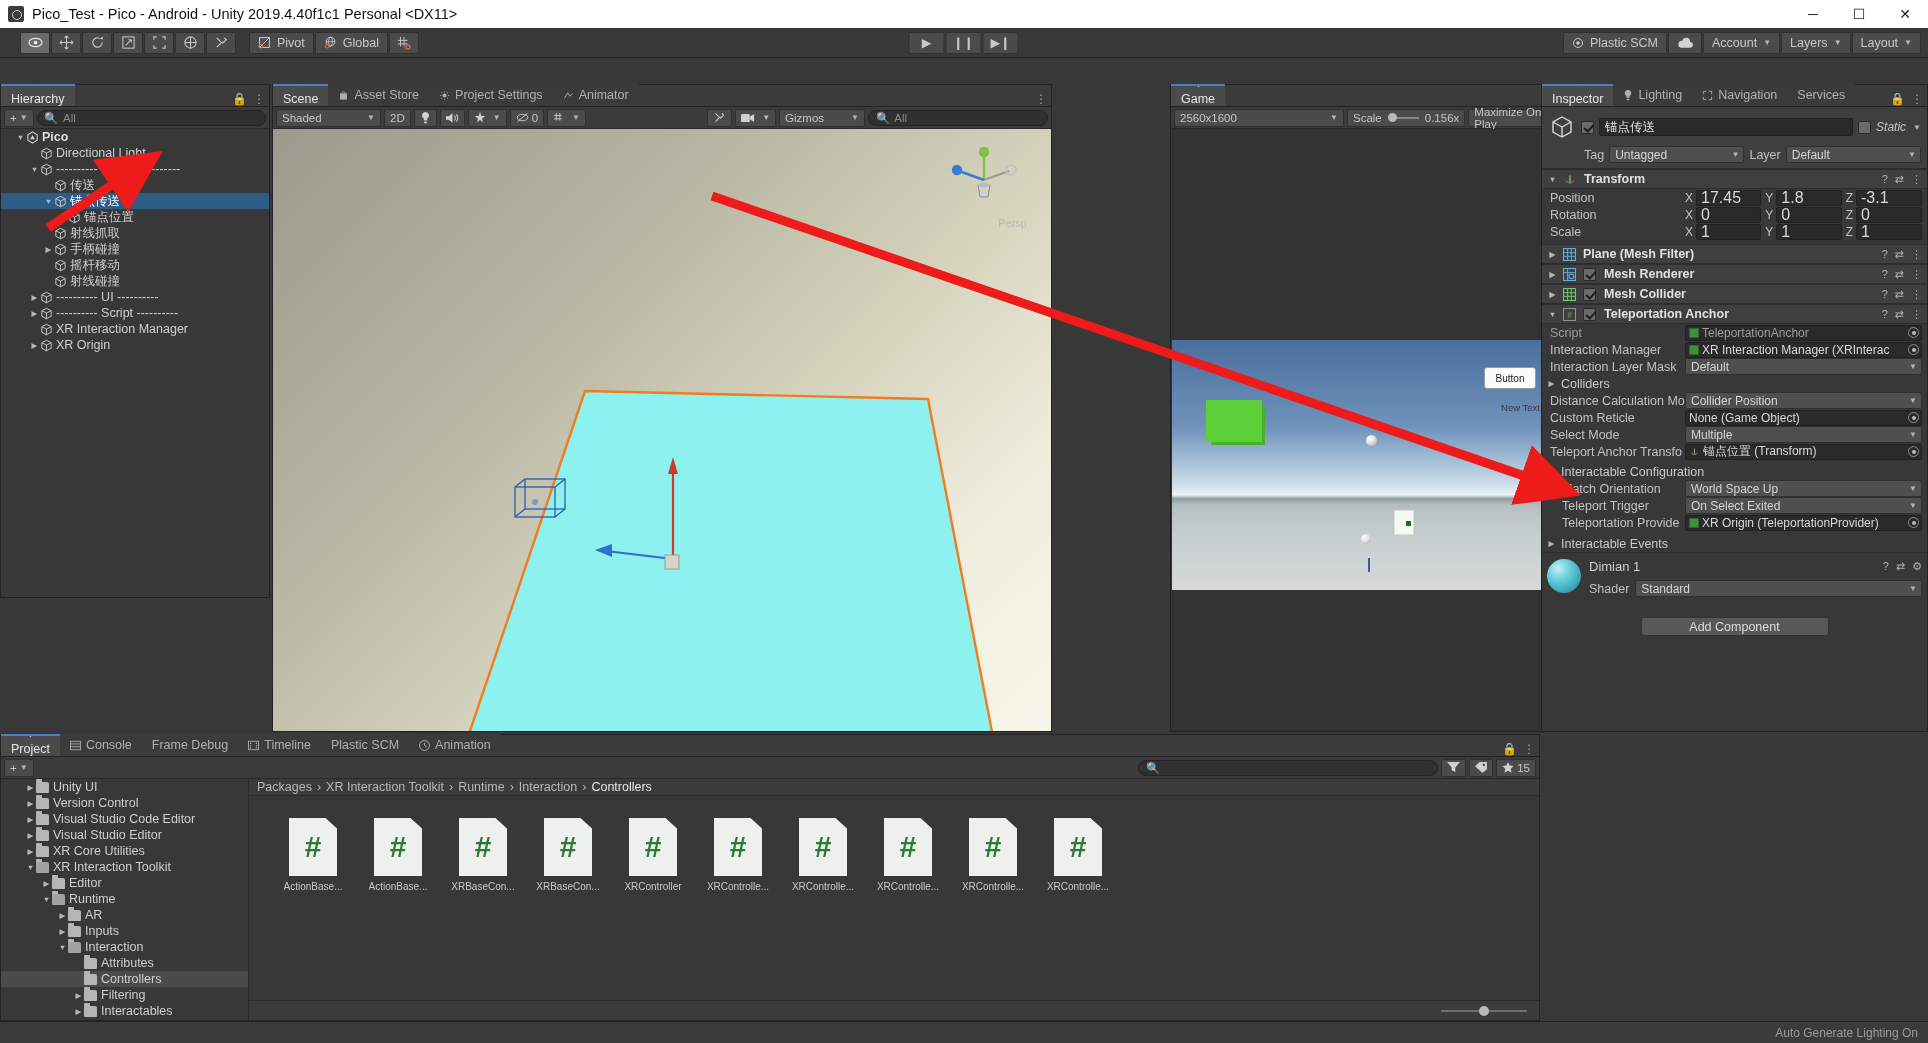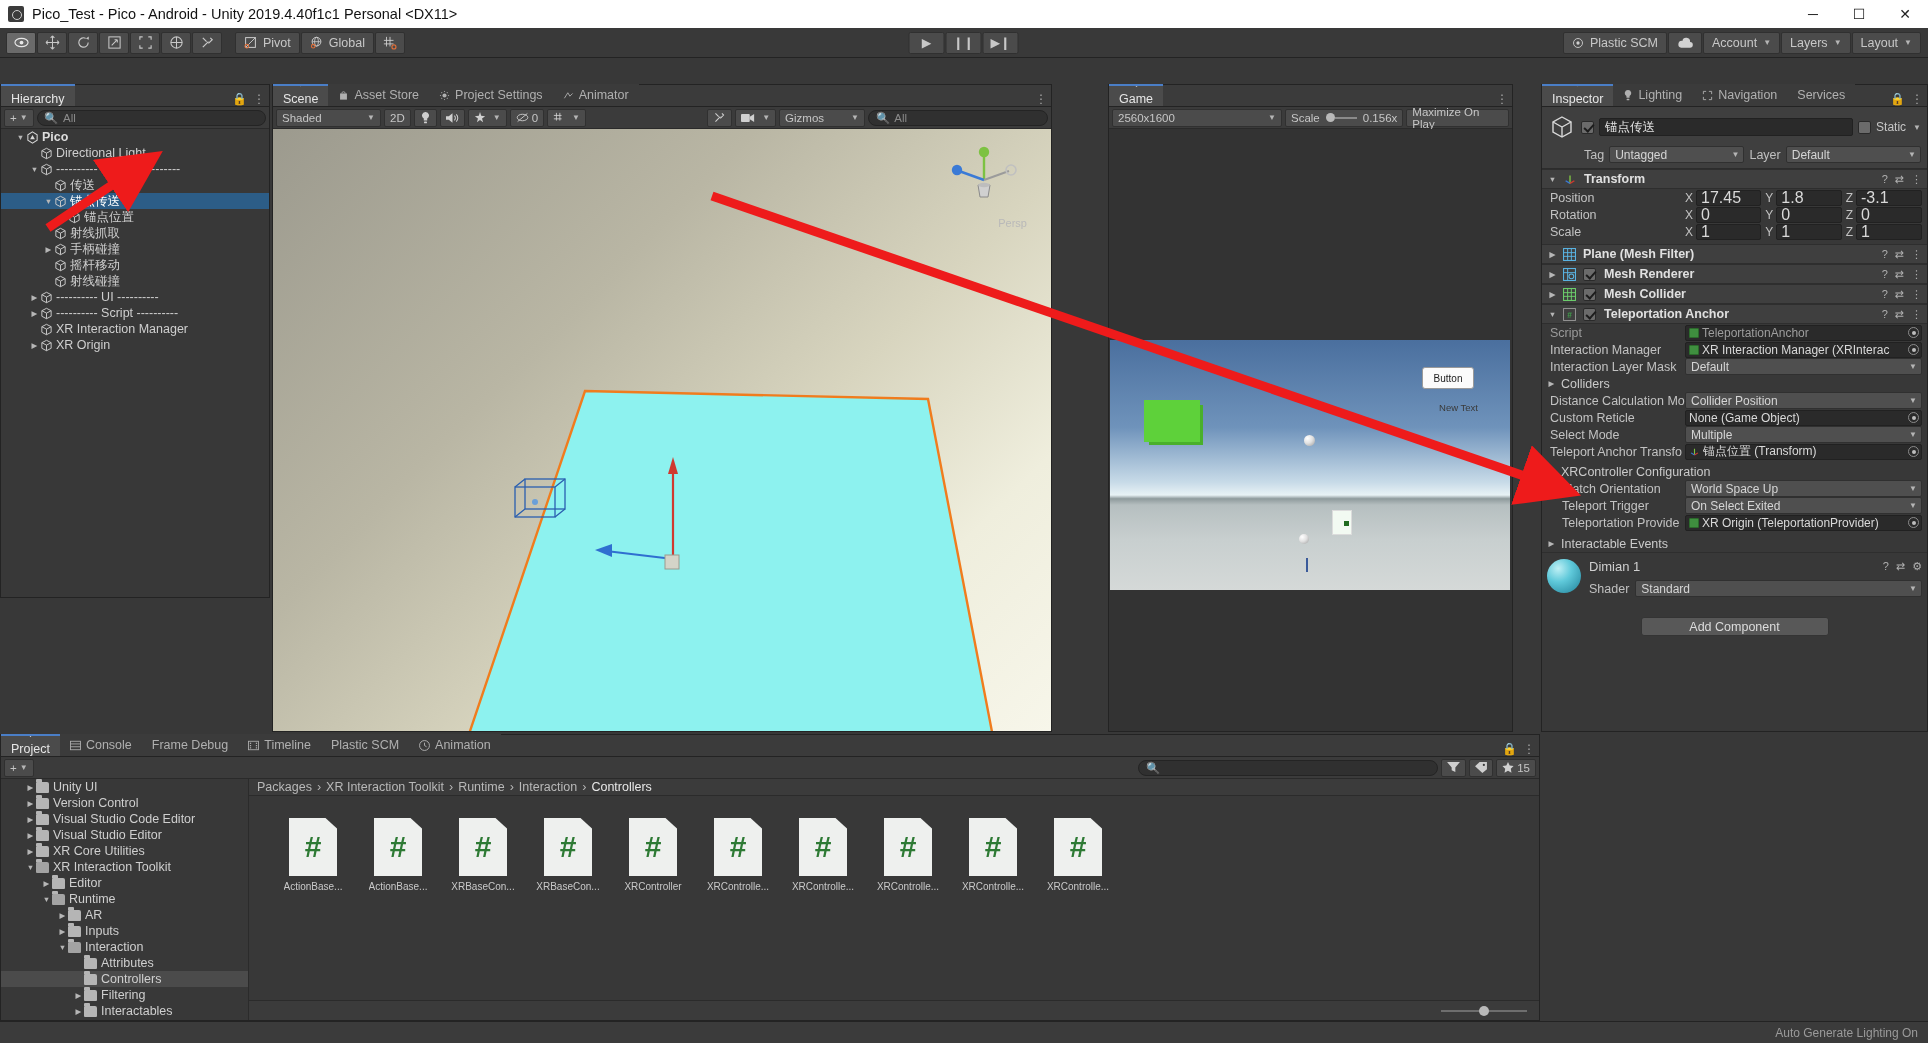--- a/index.html
+++ b/index.html
@@ -39,21 +39,21 @@
   .menubar {
     height: 26px; background:#fff; color:#1a1a1a;
     display:flex; align-items:center; padding-left: 8px; gap: 0px;
     border-bottom: 1px solid #cfcfcf;
   }
   .menubar .mi { padding: 2px 11px; font-size: 14px; cursor: default; }
 
   
   .toolbar {
     height: 30px; background:#393939; display:flex; align-items:center;
-    padding: 0 6px; position: relative; border-bottom:1px solid #232323;
+    padding: 0 20px; position: relative; border-bottom:1px solid #232323;
   }
   .tgroup { display:flex; align-items:center; }
   .tbtn {
     height: 22px; min-width: 30px; padding: 0 6px; margin-right: 1px;
     background:#4b4b4b; border:1px solid #303030; border-radius:2px;
     display:flex; align-items:center; justify-content:center;
     color:#c8c8c8; font-size: 12.5px; gap:3px;
   }
   .tbtn.active { background:#6a6a6a; }
   .tsep { width: 12px; }
@@ -108,21 +108,21 @@
   }
   .cubeicon svg { display:block; }
 
   
   #scene { left:272px; top:84px; width:780px; height:648px; }
   .sceneview { position:absolute; inset:44px 0 0 0; overflow:hidden;
     background: linear-gradient(135deg,#9c9a8e 0%, #b9b6a4 35%, #d8d5bf 60%, #efeedd 80%, #f7f6ea 100%);
   }
 
   
-  #game { left:1108px; top:84px; width:405px; height:648px; }
+  #game { left:1170px; top:84px; width:405px; height:648px; }
   .gameview { position:absolute; inset:44px 0 0 0; background:#333; overflow:hidden; }
   .gamecanvas {
     position:absolute; left:1px; top:211px; width:400px; height:250px; overflow:hidden;
     background: linear-gradient(to bottom,
         #4a6f9e 0%, #6f93bb 35%, #c8dbe8 57%, #e8f2f5 62%,
         #8e9a9c 63.5%, #b6bfc0 66%, #c8cfcf 80%, #d5d9d8 100%);
   }
   .gbutton {
     position:absolute; right:36px; top:27px; width:52px; height:22px;
     background:#fbfbfb; border:1px solid #9a9a9a; border-radius:3px;
@@ -153,21 +153,21 @@
     border-radius:2px; position:relative;
   }
   .chk.on::after{
     content:""; position:absolute; left:3.5px; top:0.5px; width:4px; height:8px;
     border:solid #1d1d1d; border-width:0 2px 2px 0; transform:rotate(42deg);
   }
   .namefield {
     flex:1; height:18px; background:#2a2a2a; border:1px solid #212121; border-radius:2px;
     color:#e2e2e2; font-size:12.5px; display:flex; align-items:center; padding:0 5px;
   }
-  .statbox { display:flex; align-items:center; gap:4px; font-size:12px; color:#c6c6c6; }
+  .statbox { display:flex; align-items:center; gap:4px; font-size:12px; color:#c6c6c6;font-style:italic; }
   .lbl { font-size:12.5px; color:#c0c0c0; }
   .dropdown {
     height:17px; background:#4f4f4f; border:1px solid #303030; border-radius:2px;
     display:flex; align-items:center; justify-content:space-between;
     padding:0 4px 0 5px; font-size:12px; color:#d5d5d5; overflow:hidden;
   }
   .compheader {
     height:20px; display:flex; align-items:center; gap:5px; padding:0 5px;
     background:#3f3f3f; border-top:1px solid #2e2e2e; border-bottom:1px solid #2e2e2e;
     font-size:12.5px; color:#e0e0e0; font-weight:bold;
@@ -938,21 +938,21 @@
               <path d="M8 13l-5-3" stroke="#3a7ad6" stroke-width="1.6"></path>
               <path d="M8 13l5-3" stroke="#d0392f" stroke-width="1.6"></path>
             </svg>
           <span>锚点位置 (Transform)</span>
           <span class="radio"></span>
         </div>
       </div>
 
       <div class="sectionfold" style="margin-top:3px">
         <span class="arrow">▼</span>
-        <span>XRController Configuration</span>
+        <span>Interactable Configuration</span>
       </div>
       <div class="prow">
         <span class="plabel" style="padding-left:12px">Match Orientation</span>
         <div class="dropdown" style="flex:1">
           <span>World Space Up</span>
             <span class="caret">▼</span>
         </div>
       </div>
       <div class="prow">
         <span class="plabel" style="padding-left:12px">Teleport Trigger</span>

